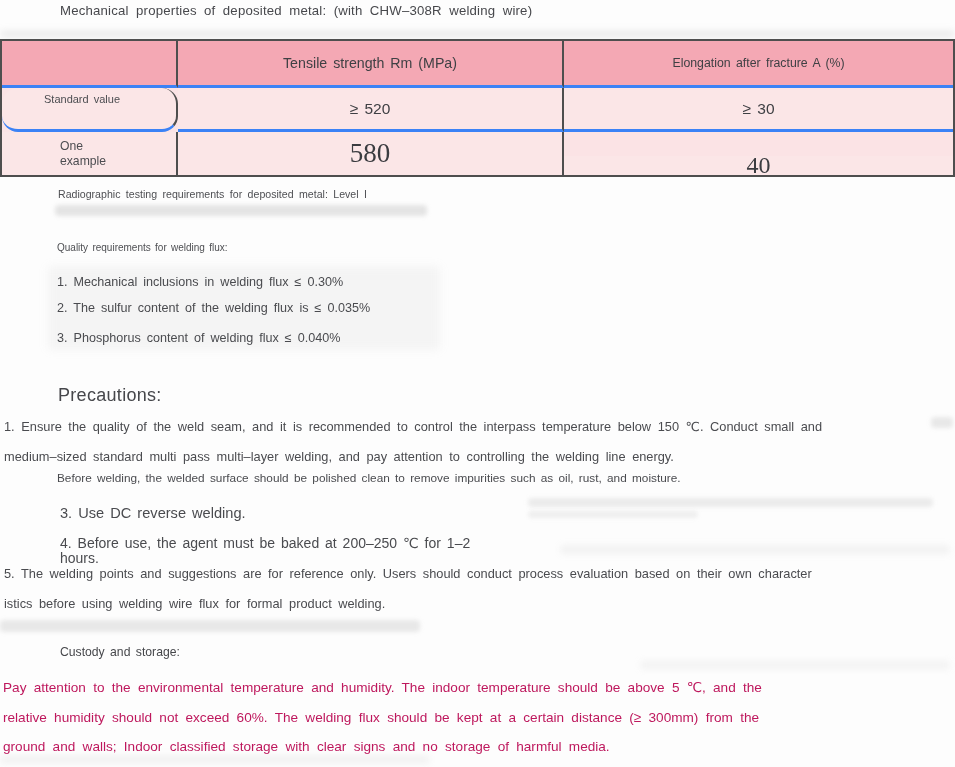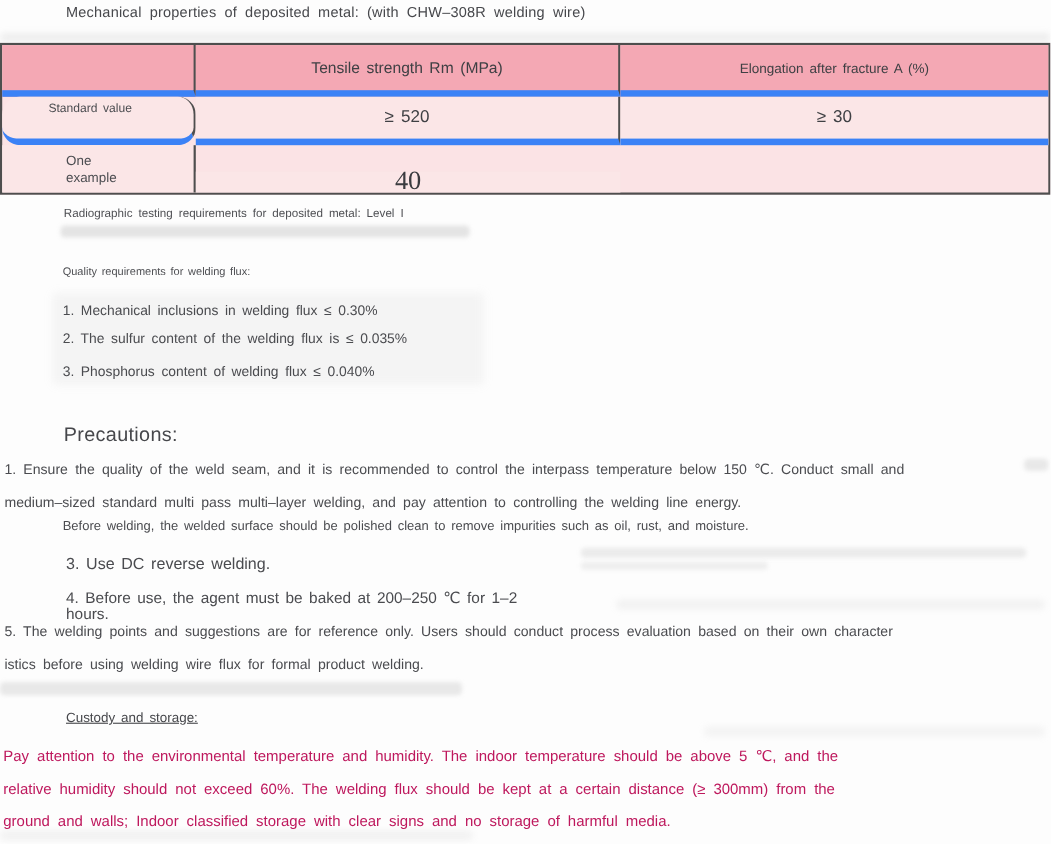--- a/index.html
+++ b/index.html
@@ -25,21 +25,21 @@
     position: absolute; left: 0; top: 39px; width: 951px;
     border: 2px solid #4e4e4e;
     display: grid;
     grid-template-columns: 176px 386px 1fr;
     grid-template-rows: 47px 44px 43px;
     background: #fbe3e5;
   }
   .cell {
     display: flex; align-items: center; justify-content: center;
     border-right: 2px solid #4e4e4e;
-    border-bottom: 6px solid #3b82f6;
+    border-bottom: 3px solid #3b82f6;
     background: #fbe6e7;
     color: #3f4044;
     word-spacing: 2px;
   }
   .cell.last-col { border-right: none; }
   .cell.last-row { border-bottom: none; }
   .cell.hdr { background: #f4a8b4; }
   .hdr-tensile { font-size: 14.2px; }
   .hdr-elong { font-size: 12.3px; }
   .cell-label-std {
@@ -68,21 +68,21 @@
 
   
   .prec-heading { left: 58px; top: 385px; font-size: 18px; letter-spacing: .3px; color: #46474b; }
   .prec-1 { left: 4px; top: 412px; width: 945px; font-size: 12.8px; line-height: 29.5px; word-spacing: 3px; }
   .prec-2 { left: 57px; top: 471px; font-size: 11.8px; word-spacing: 2px; }
   .prec-3 { left: 60px; top: 505px; font-size: 14.6px; word-spacing: 2px; }
   .prec-4 { left: 60px; top: 536px; font-size: 14px; line-height: 14.5px; word-spacing: 2px; }
   .prec-5 { left: 4px; top: 559px; width: 950px; font-size: 12.8px; line-height: 29.5px; word-spacing: 3px; }
 
   
-  .storage-heading { left: 60px; top: 645px; font-size: 12.2px; word-spacing: 2px; color: #46474b; text-decoration: underline; }
+  .storage-heading { left: 60px; top: 645px; font-size: 12.2px; word-spacing: 2px; color: #46474b; }
   .storage-para { left: 3px; top: 673px; width: 948px; font-size: 13.6px; line-height: 29.5px; word-spacing: 3.5px; color: #be185d; }
 
   
   .smudge { position: absolute; border-radius: 4px; pointer-events: none; }
   .sm1  { left: 0;   top: 30px;  width: 955px; height: 8px;  background: rgba(150,150,150,.15); filter: blur(3px); }
   .sm2  { left: 55px; top: 205px; width: 372px; height: 11px; background: rgba(165,165,165,.28); filter: blur(2px); }
   .sm3  { left: 48px; top: 266px; width: 392px; height: 84px; background: rgba(185,185,185,.12); filter: blur(4px); }
   .sm4  { left: 931px; top: 417px; width: 22px; height: 11px; background: rgba(170,170,170,.25); filter: blur(2px); }
   .sm5  { left: 528px; top: 498px; width: 405px; height: 9px; background: rgba(172,172,172,.22); filter: blur(2px); }
   .sm6  { left: 528px; top: 511px; width: 170px; height: 7px; background: rgba(172,172,172,.18); filter: blur(2px); }
@@ -115,20 +115,21 @@
     <div class="cell hdr hdr-tensile">Tensile strength Rm (MPa)</div>
     <div class="cell hdr hdr-elong last-col">Elongation after fracture A (%)</div>
 
     <div class="cell cell-label-std">Standard value</div>
     <div class="cell val-sans">≥ 520</div>
     <div class="cell val-sans last-col">≥ 30</div>
 
     <div class="cell cell-label-one last-row">
       <span>One example</span>
     </div>
+    <div class="cell val-serif last-row">580</div>
     <div class="cell val-serif small last-col last-row">40</div>
   </div>
 
   <div class="abs radio-note">Radiographic testing requirements for deposited metal: Level I</div>
 
   <div class="abs flux-heading">Quality requirements for welding flux:</div>
   <div class="abs flux-item flux-item-1">1. Mechanical inclusions in welding flux ≤ 0.30%</div>
   <div class="abs flux-item flux-item-2">2. The sulfur content of the welding flux is ≤ 0.035%</div>
   <div class="abs flux-item flux-item-3">3. Phosphorus content of welding flux ≤ 0.040%</div>
 

